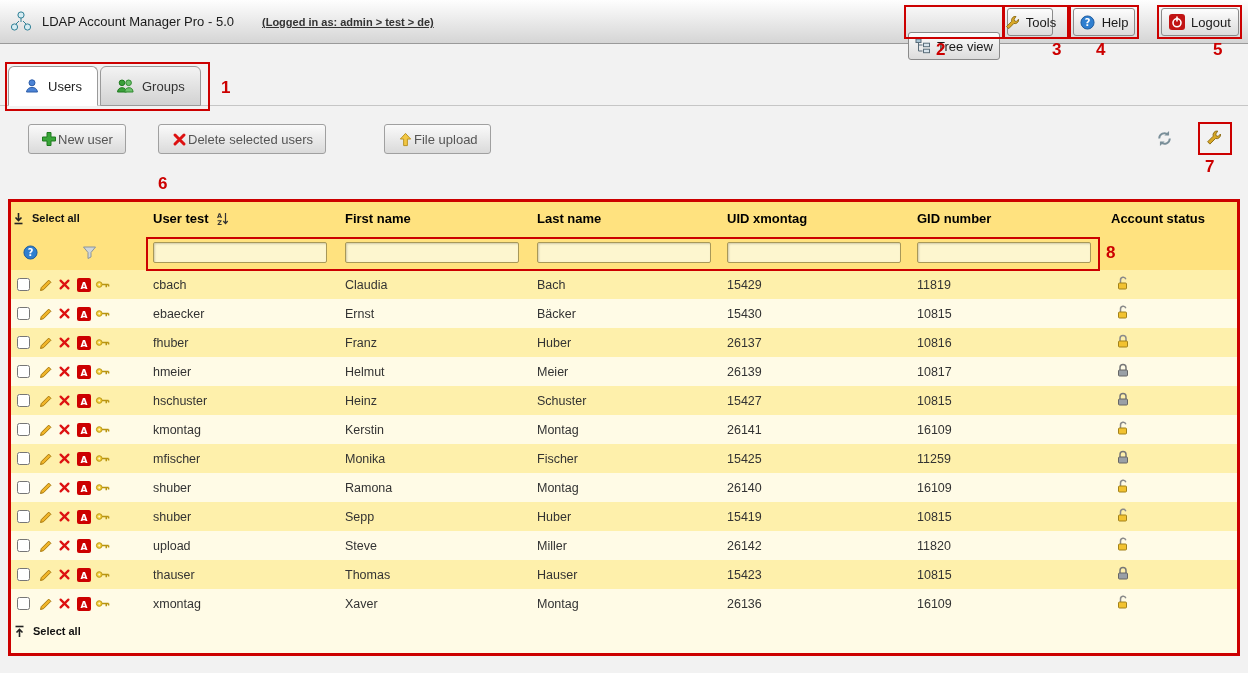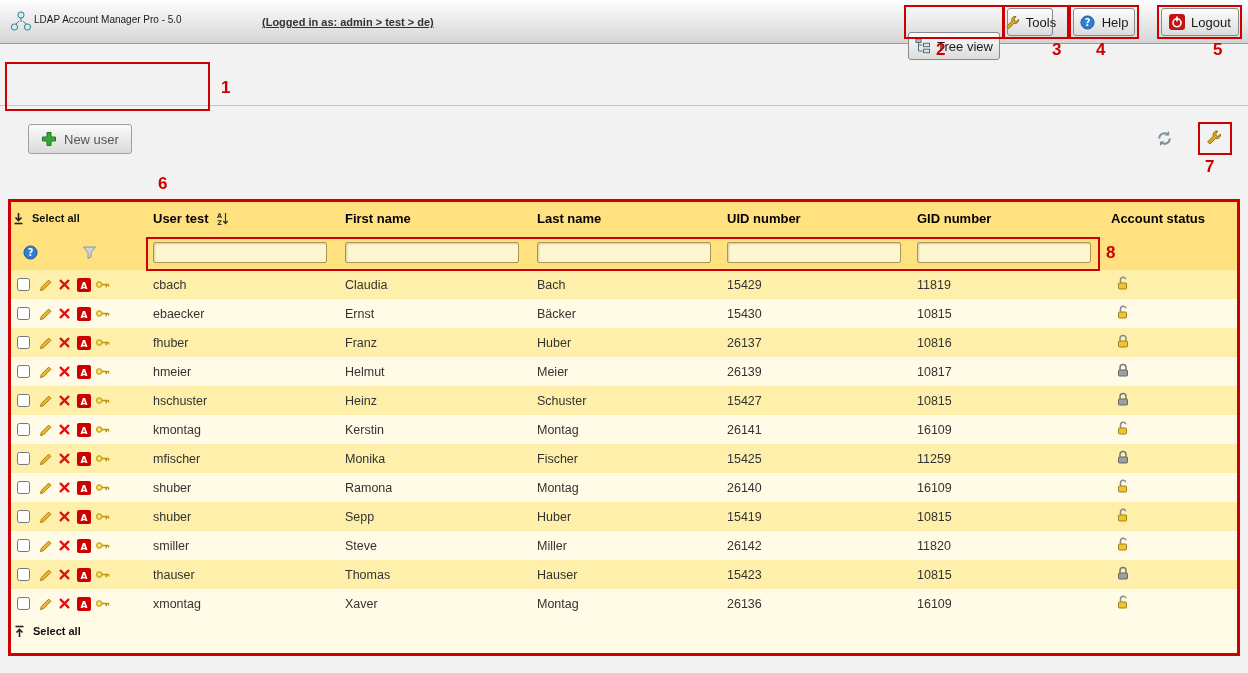--- a/index.html
+++ b/index.html
@@ -4,41 +4,41 @@
 <style>
   * { box-sizing: border-box; }
   html,body { margin:0; padding:0; }
   body { font-family:"Liberation Sans","DejaVu Sans",sans-serif; background:#e9e9e9; }
   .page { position:relative; width:1248px; height:673px; background:#f2f2f2; overflow:hidden; }
 
   
   .header { position:absolute; top:0; left:0; width:100%; height:44px;
             background:linear-gradient(#fefefe,#d5d5d5); border-bottom:1px solid #9a9a9a; }
   .logo { position:absolute; left:8px; top:8px; width:26px; height:26px; }
-  .app-title { position:absolute; left:34px; top:14px; font-size:10px; color:#1a1a1a; }
+  .app-title { position:absolute; left:42px; top:14px; font-size:13px; color:#1a1a1a; }
   .login-info { position:absolute; left:262px; top:16px; font-size:11px; font-weight:bold; color:#333;text-decoration:underline; }
   .hbtn { position:absolute; top:8px; height:28px; display:flex; align-items:center; justify-content:center;
           gap:6px; border:1px solid #8a8a8a; border-radius:3px;
           background:linear-gradient(#fdfdfd,#dcdcdc); font-size:13px; color:#1a1a1a; cursor:pointer; }
   #btn-tree   { left:908px;  width:92px;margin-top:24px; }
   #btn-tools  { left:1007px; width:46px;text-align:right; }
   #btn-help   { left:1073px; width:62px; }
   #btn-logout { left:1161px; width:78px; }
   .icon16 { width:16px; height:16px; display:inline-flex; align-items:center; justify-content:center; }
   .icon18 { width:18px; height:18px; display:inline-flex; align-items:center; justify-content:center; }
 
   
   .tabline { position:absolute; top:105px; left:0; width:100%; height:1px; background:#c6c6c6; z-index:1; }
   .tab { position:absolute; top:66px; height:40px; display:flex; align-items:center; gap:8px; padding:0 15px;
          border:1px solid #9a9a9a; border-radius:6px 6px 0 0; font-size:13px; color:#222; cursor:pointer; z-index:2; }
   #tab-users  { left:8px;  background:#fff; border-bottom:1px solid #fff; }
   #tab-groups { left:100px; background:linear-gradient(#f3f3f3,#d2d2d2); color:#333; }
 
   
-  .tbtn { position:absolute; top:124px; height:30px; display:flex; align-items:center; gap:7px; padding:0 12px;
+  .tbtn { position:absolute; top:124px; height:30px; display:flex; align-items:center; gap:1px; padding:0 12px;
           border:1px solid #a0a0a0; border-radius:3px; background:linear-gradient(#fafafa,#dadada);
           font-size:13px; color:#555; cursor:pointer; }
   #btn-new    { left:28px; }
   #btn-del    { left:158px; }
   #btn-upload { left:384px; }
   .tool-ico { position:absolute; top:129px; width:20px; height:20px; cursor:pointer; }
   #ico-refresh { left:1155px; }
   #ico-wrench  { left:1205px; }
   .ucount { position:absolute; left:28px; top:176px; font-size:12px; color:#222;margin-top:29px; }
 
@@ -132,28 +132,64 @@
             <rect width="16" height="16" rx="3" fill="#c11414"></rect>
             <circle cx="8" cy="8.8" r="4" fill="none" stroke="#fff" stroke-width="1.6"></circle>
             <path d="M8 2.4v5" stroke="#fff" stroke-width="1.6"></path>
           </svg>
         </span>
       <span>Logout</span>
     </div>
   </div>
 
   <div class="tabline"></div>
+  <div class="tab" id="tab-users">
+    <span class="icon16">
+        <svg width="16" height="16" viewBox="0 0 16 16">
+          <circle cx="8" cy="4.8" r="3" fill="#4b83d6" stroke="#2c5ca8"></circle>
+          <path d="M2.5 14c.5-3.5 3-4.6 5.5-4.6s5 1.1 5.5 4.6z" fill="#4b83d6" stroke="#2c5ca8"></path>
+        </svg>
+      </span>
+    <span>Users</span>
+  </div>
+  <div class="tab" id="tab-groups">
+    <span class="icon18">
+        <svg width="18" height="16" viewBox="0 0 18 16">
+          <circle cx="6" cy="4.8" r="2.8" fill="#3aa03a" stroke="#1f7a1f"></circle>
+          <path d="M1.5 14c.4-3.3 2.4-4.3 4.5-4.3s4.1 1 4.5 4.3z" fill="#3aa03a" stroke="#1f7a1f"></path>
+          <circle cx="12.6" cy="4.8" r="2.8" fill="#6cc06c" stroke="#2f8a2f"></circle>
+          <path d="M8.6 14c.4-3.3 2.4-4.3 4.5-4.3s3.6 1 4 4.3z" fill="#6cc06c" stroke="#2f8a2f"></path>
+        </svg>
+      </span>
+    <span>Groups</span>
+  </div>
 
   <div class="tbtn" id="btn-new">
     <span class="icon16">
         <svg width="16" height="16" viewBox="0 0 16 16">
           <path d="M6 1.5h4V6h4.5v4H10v4.5H6V10H1.5V6H6z" fill="#39a539" stroke="#1f7a1f"></path>
         </svg>
       </span>
     <span>New user</span>
+  </div>
+  <div class="tbtn" id="btn-del">
+    <span class="icon16">
+        <svg width="15" height="15" viewBox="0 0 15 15">
+          <path d="M3 3l9 9M12 3l-9 9" stroke="#d11" stroke-width="3" stroke-linecap="round"></path>
+        </svg>
+      </span>
+    <span>Delete selected users</span>
+  </div>
+  <div class="tbtn" id="btn-upload">
+    <span class="icon16">
+        <svg width="15" height="15" viewBox="0 0 16 16">
+          <path d="M8 1.5l5.5 6H10v7H6v-7H2.5z" fill="#f2c744" stroke="#b8901e"></path>
+        </svg>
+      </span>
+    <span>File upload</span>
   </div>
   <span class="tool-ico" id="ico-refresh"><svg width="19" height="19" viewBox="0 0 18 18">
         <path d="M4 9a5 5 0 0 1 8.3-3.7M14 9a5 5 0 0 1-8.3 3.7" fill="none" stroke="#7a8f99" stroke-width="1.8"></path>
         <path d="M13.3 1.8v4.4h-4.4z" fill="#7a8f99"></path>
         <path d="M4.7 16.2v-4.4h4.4z" fill="#7a8f99"></path>
       </svg></span>
   <span class="tool-ico" id="ico-wrench"><svg width="17" height="17" viewBox="0 0 18 18">
         <path d="M13.5 2.2a4.2 4.2 0 0 0-4.8 5.4L2.8 13.5 5.2 16l5.9-5.9a4.2 4.2 0 0 0 5.3-4.8l-2.5 2.5-2-.5-.5-2z" fill="#d9a826" stroke="#8a6a14"></path>
       </svg></span>
 
@@ -190,21 +226,21 @@
                   <svg width="13" height="15" viewBox="0 0 13 15">
                     <text x="3.5" y="6.5" font-size="6.5" font-weight="bold" text-anchor="middle" fill="#333" font-family="DejaVu Sans, sans-serif">A</text>
                     <text x="3.5" y="14" font-size="6.5" font-weight="bold" text-anchor="middle" fill="#333" font-family="DejaVu Sans, sans-serif">Z</text>
                     <path d="M9.5 2v10M7.3 10l2.2 2.6 2.2-2.6" fill="none" stroke="#333" stroke-width="1.2"></path>
                   </svg>
                 </span>
             </div>
           </th>
           <th><span>First name</span></th>
           <th><span>Last name</span></th>
-          <th><span>UID number</span></th>
+          <th><span>UID xmontag</span></th>
           <th><span>GID number</span></th>
           <th><span>Account status</span></th>
         </tr>
         <tr class="filter-row">
           <td>
             <span class="filtersel">
               <span class="sic">
                   <svg width="15" height="15" viewBox="0 0 16 16">
                     <circle cx="8" cy="8" r="7" fill="#2f7fd0" stroke="#1c5a9c"></circle>
                     <text x="8" y="12" font-size="10.5" font-weight="bold" text-anchor="middle" fill="#fff" font-family="DejaVu Sans, sans-serif">?</text>
@@ -626,21 +662,21 @@
                 </span>
         <span class="ric">
                   <svg width="16" height="13" viewBox="0 0 16 13">
                     <circle cx="4.5" cy="6.5" r="3" fill="#f5d03c" stroke="#b89410"></circle>
                     <circle cx="4.5" cy="6.5" r="1" fill="#fff8d8"></circle>
                     <path d="M7.5 6.5h7M12 6.5v3M14.5 6.5v2" stroke="#b89410" stroke-width="1.6" fill="none"></path>
                   </svg>
                 </span>
       </span>
     </td>
-    <td>smiller</td>
+    <td>upload</td>
     <td>Steve</td>
     <td>Miller</td>
     <td>26142</td>
     <td>11820</td>
     <td class="status-cell"><span class="sic">
                 <svg width="14" height="14" viewBox="0 0 14 14">
                   <path d="M4.5 7V4.2A2.7 2.7 0 0 1 9.8 3.3" fill="none" stroke="#8a8a8a" stroke-width="1.5"></path>
                   <rect x="2.5" y="7" width="8" height="6" rx="1" fill="#f2c230" stroke="#a3821a"></rect>
                 </svg>
               </span></td>

